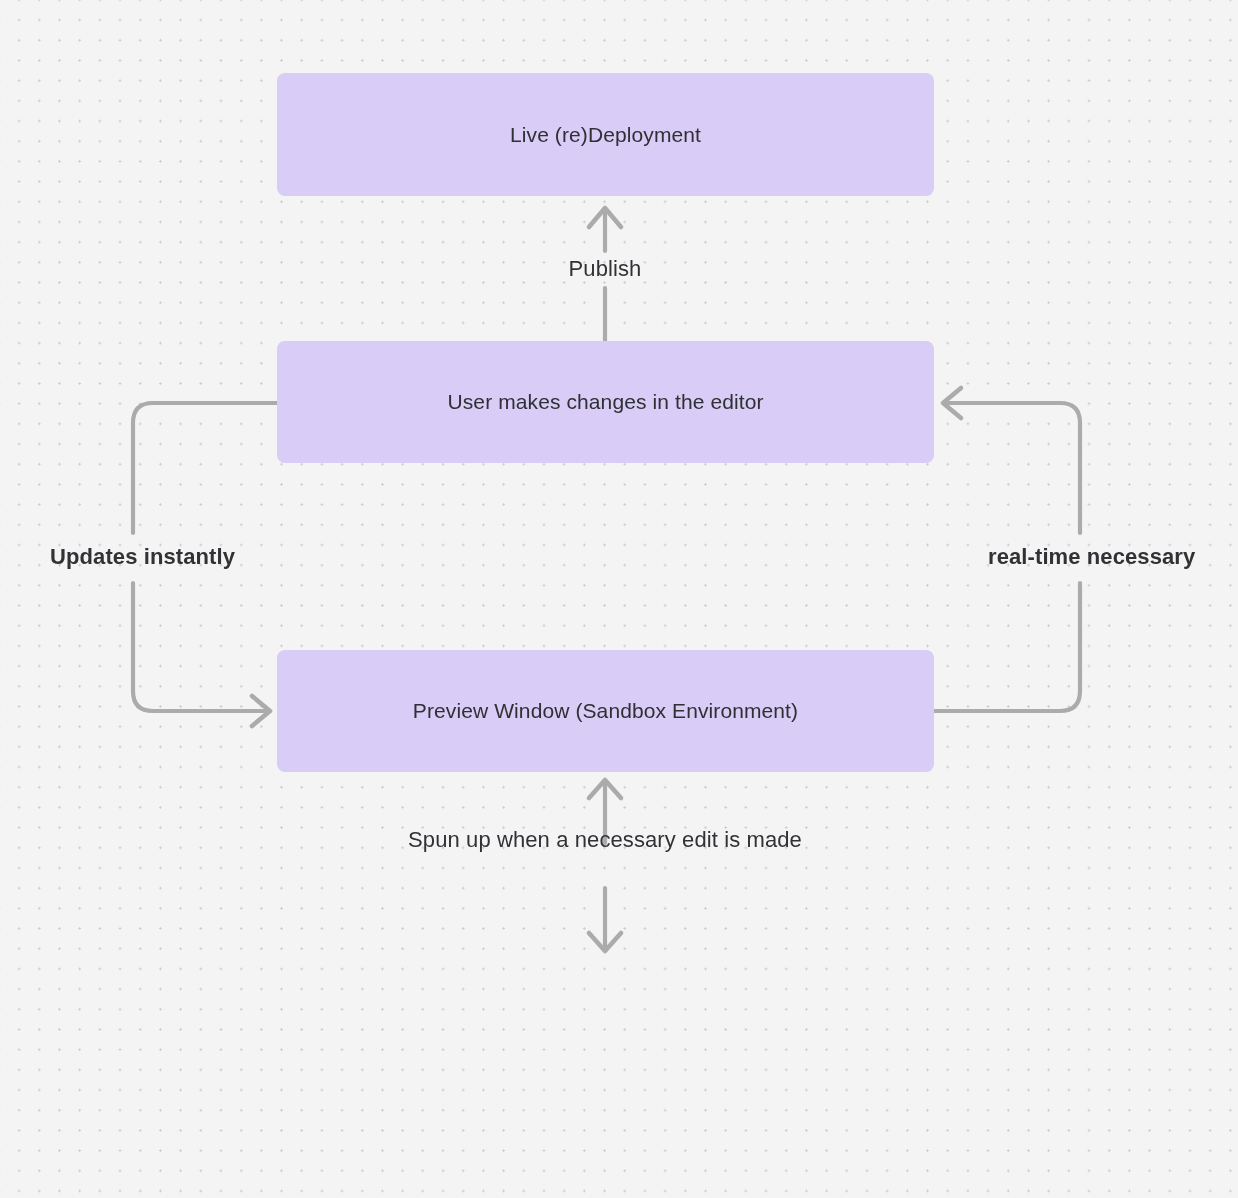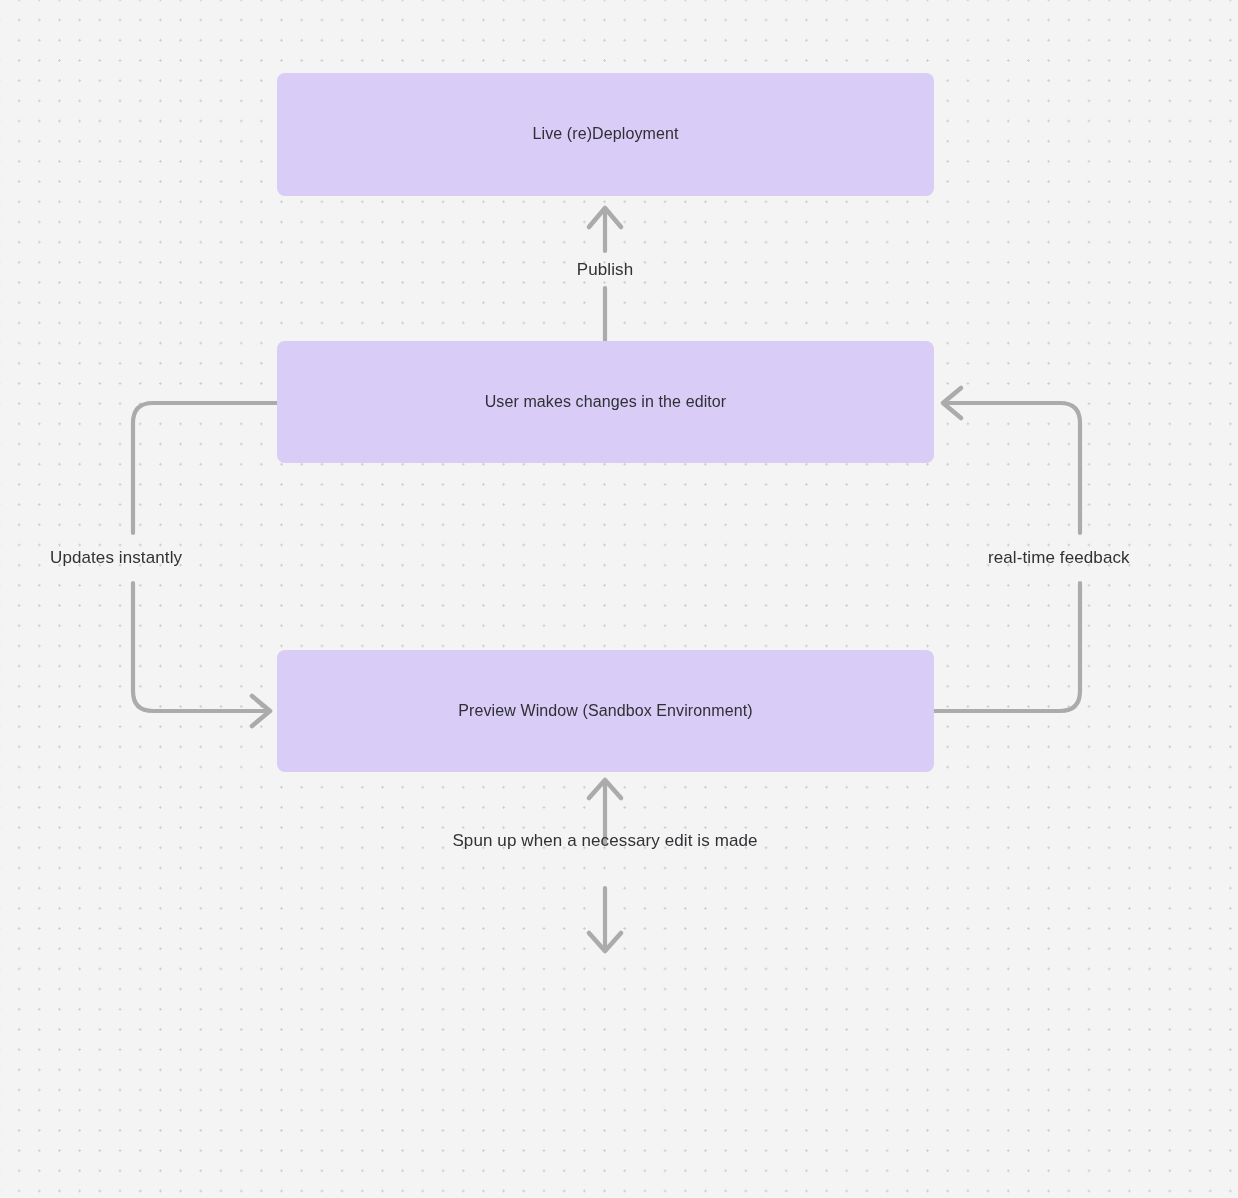--- a/index.html
+++ b/index.html
@@ -28,39 +28,40 @@
   }
   .node {
     position: absolute;
     box-sizing: border-box;
     background: #d9ccf7;
     border-radius: 8px;
     display: flex;
     align-items: center;
     justify-content: center;
     color: #2f3033;
-    font-size: 16px;
+    font-size: 21px;
     letter-spacing: 0.1px;
     text-align: center;
     line-height: 1.3;
   }
   .edge-label {
     position: absolute;
     color: #313235;
-    font-size: 17px;
+    font-size: 22px;
     letter-spacing: 0.1px;
     white-space: nowrap;
     line-height: 1;
     background: transparent;
   }
   .edge-label.center {
     transform: translate(-50%, -50%);
   }
   .edge-label.left-anchored {
     transform: translate(0, -50%);
+    font-weight: bold;
   }
 </style>
 </head>
 <body>
 
 <div id="canvas">
 
   <svg id="edges" viewBox="0 0 1238 1198" width="1238" height="1198" fill="none">
 
     <g>
@@ -100,17 +101,17 @@
 
   <div class="node" style="left:277px; top:650px; width:657px; height:122px;">
     <span>Preview Window (Sandbox Environment)</span>
   </div>
 
 
   <div class="edge-label center" style="left:605px; top:269px;">Publish</div>
 
   <div class="edge-label left-anchored" style="left:50px; top:557px;">Updates instantly</div>
 
-  <div class="edge-label left-anchored" style="left:988px; top:557px;">real-time feedback</div>
+  <div class="edge-label left-anchored" style="left:988px; top:557px;">real-time necessary</div>
 
   <div class="edge-label center" style="left:605px; top:840px;">Spun up when a necessary edit is made</div>
 
 </div>
 
 </body></html>

